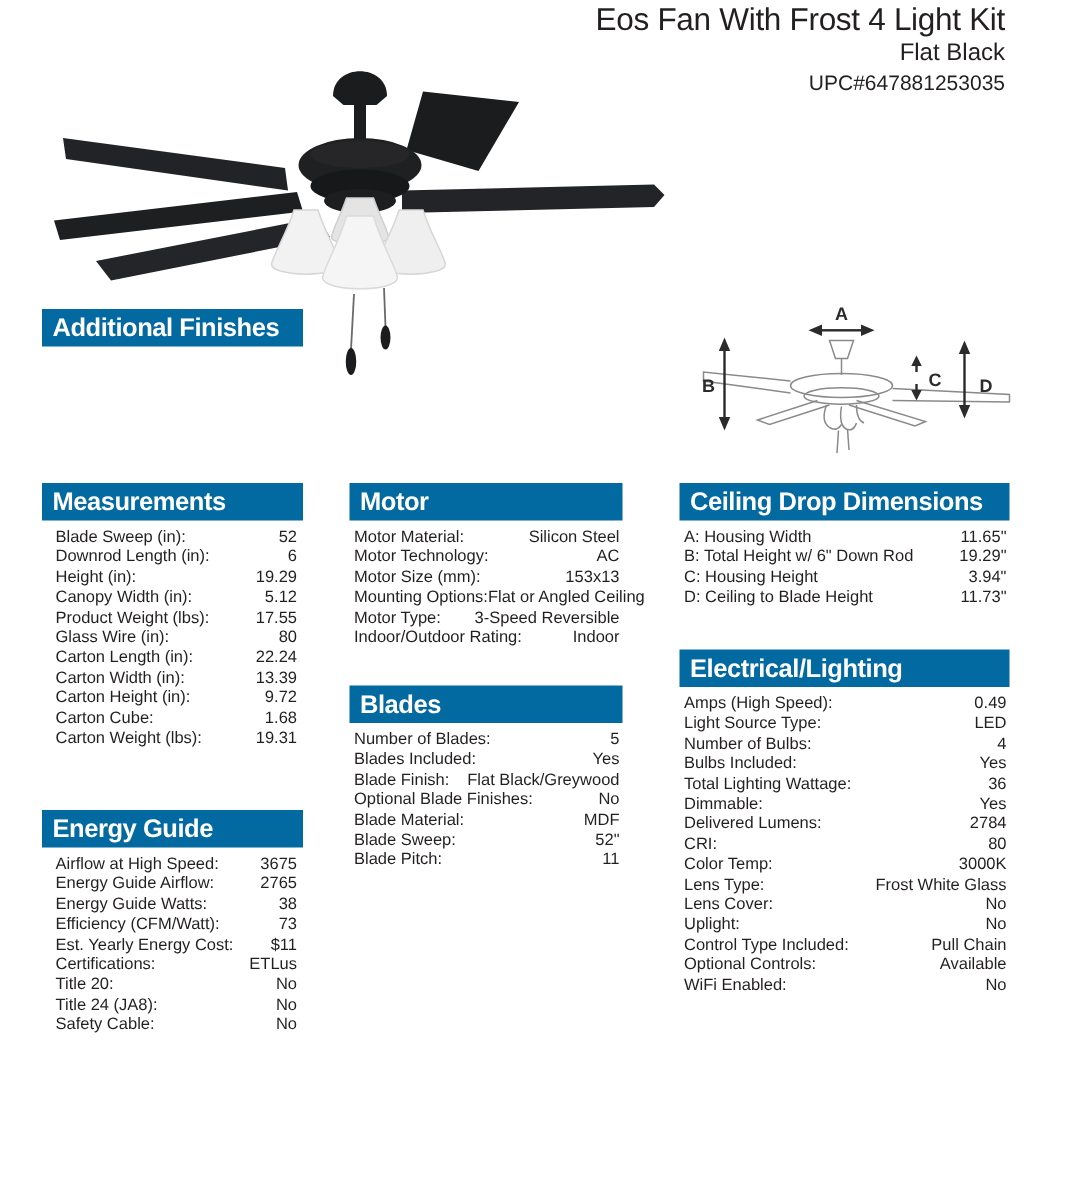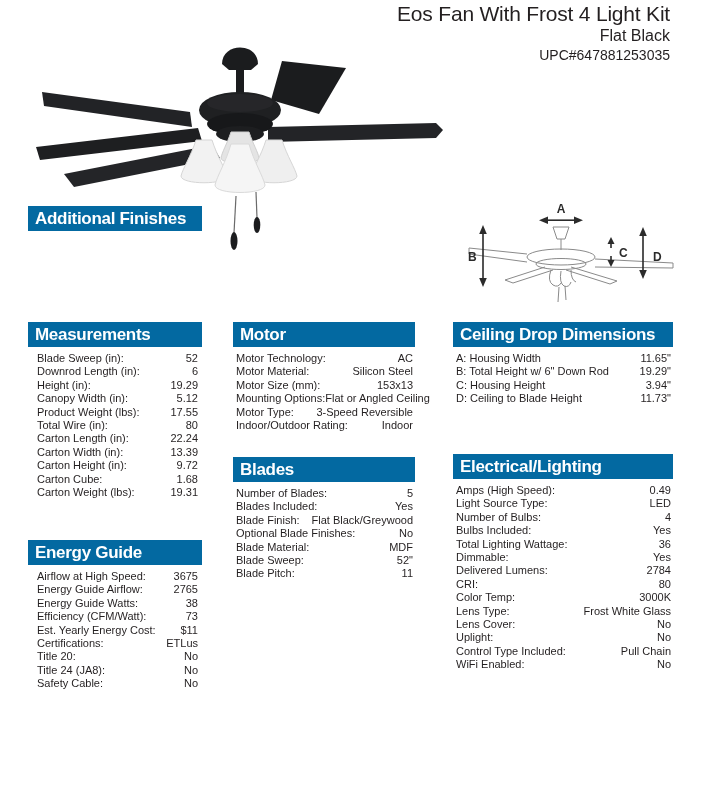--- a/index.html
+++ b/index.html
@@ -140,21 +140,21 @@
       </div>
         <div class="row">
         <span class="lbl">Canopy Width (in):</span>
         <span class="val">5.12</span>
       </div>
         <div class="row">
         <span class="lbl">Product Weight (lbs):</span>
         <span class="val">17.55</span>
       </div>
         <div class="row">
-        <span class="lbl">Total Wire (in):</span>
+        <span class="lbl">Glass Wire (in):</span>
         <span class="val">80</span>
       </div>
         <div class="row">
         <span class="lbl">Carton Length (in):</span>
         <span class="val">22.24</span>
       </div>
         <div class="row">
         <span class="lbl">Carton Width (in):</span>
         <span class="val">13.39</span>
       </div>
@@ -216,28 +216,28 @@
       </div>
       </div>
   </section>
 
   <section class="spec" style="left:233px; top:322px; width:182px;">
     <div class="hdr">
       <span>Motor</span>
     </div>
     <div class="rows tight">
         <div class="row">
+        <span class="lbl">Motor Material:</span>
+        <span class="val">Silicon Steel</span>
+      </div>
+        <div class="row">
         <span class="lbl">Motor Technology:</span>
         <span class="val">AC</span>
       </div>
         <div class="row">
-        <span class="lbl">Motor Material:</span>
-        <span class="val">Silicon Steel</span>
-      </div>
-        <div class="row">
         <span class="lbl">Motor Size (mm):</span>
         <span class="val">153x13</span>
       </div>
         <div class="row">
         <span class="lbl">Mounting Options:</span>
         <span class="val">Flat or Angled Ceiling</span>
       </div>
         <div class="row">
         <span class="lbl">Motor Type:</span>
         <span class="val">3-Speed Reversible</span>
@@ -303,21 +303,21 @@
         <span class="lbl">C: Housing Height</span>
         <span class="val">3.94"</span>
       </div>
         <div class="row">
         <span class="lbl">D: Ceiling to Blade Height</span>
         <span class="val">11.73"</span>
       </div>
       </div>
   </section>
 
-  <section class="spec" style="left:453px; top:454px; width:220px;">
+  <section class="spec" style="left:453px; top:433px; width:220px;">
     <div class="hdr">
       <span>Electrical/Lighting</span>
     </div>
     <div class="rows tight">
         <div class="row">
         <span class="lbl">Amps (High Speed):</span>
         <span class="val">0.49</span>
       </div>
         <div class="row">
         <span class="lbl">Light Source Type:</span>
@@ -361,19 +361,23 @@
       </div>
         <div class="row">
         <span class="lbl">Uplight:</span>
         <span class="val">No</span>
       </div>
         <div class="row">
         <span class="lbl">Control Type Included:</span>
         <span class="val">Pull Chain</span>
       </div>
         <div class="row">
+        <span class="lbl">Optional Controls:</span>
+        <span class="val">Available</span>
+      </div>
+        <div class="row">
         <span class="lbl">WiFi Enabled:</span>
         <span class="val">No</span>
       </div>
       </div>
   </section>
 
 </div>
 
 </body></html>

